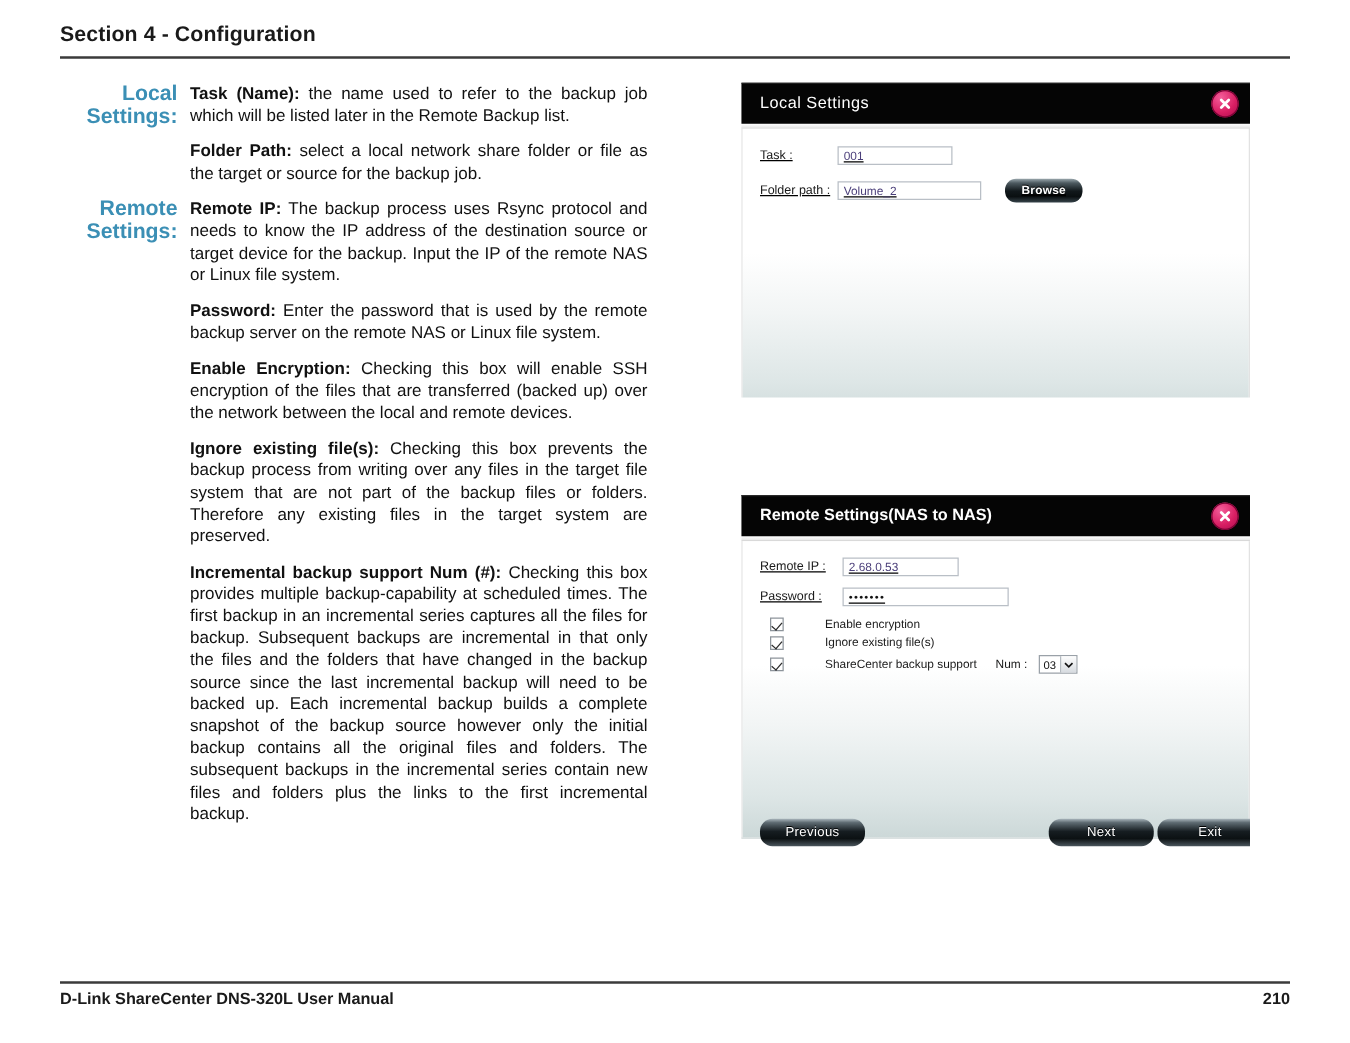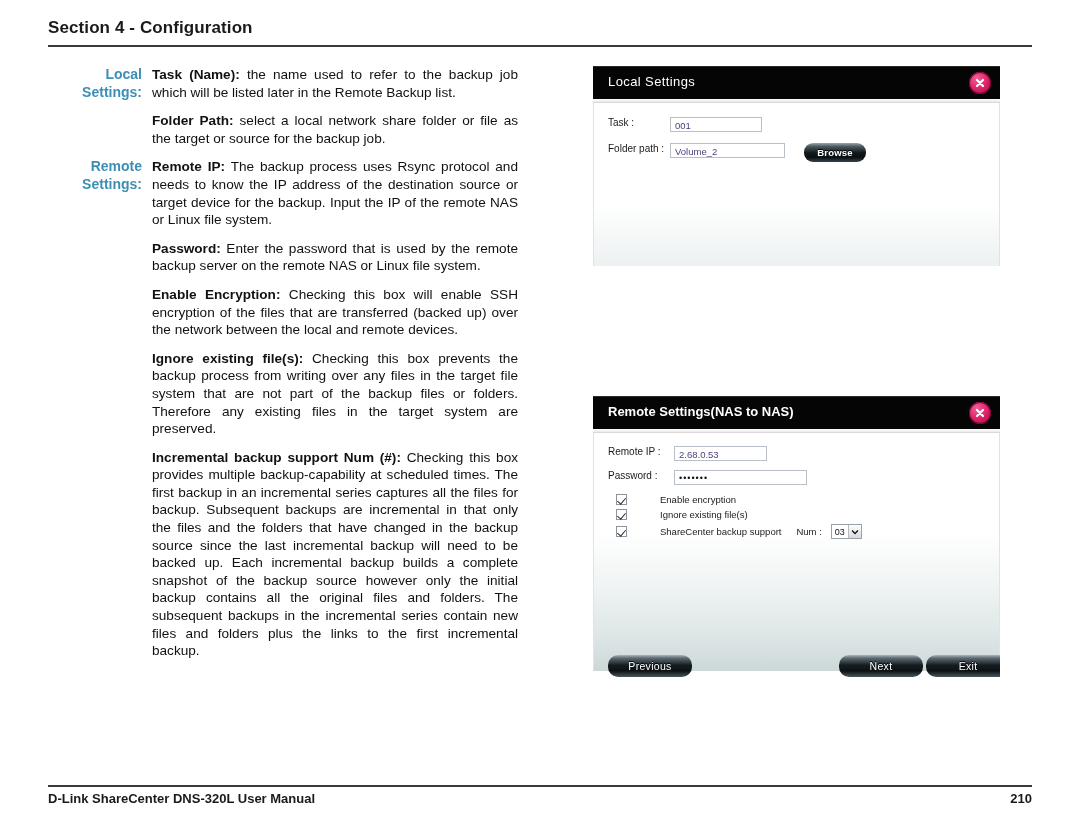--- a/index.html
+++ b/index.html
@@ -75,21 +75,21 @@
     display: flex;
     align-items: flex-start;
     margin-bottom: 0;
   }
   .doc-label {
     width: 104px;
     flex: 0 0 104px;
     text-align: right;
     padding-right: 10px;
     box-sizing: border-box;
-    font-size: 14px;
+    font-size: 17px;
     font-weight: bold;
     color: #3b8fb5;
     line-height: 17.6px;
   }
   .doc-label .lbl-line { display: block; }
   .doc-body {
     flex: 1;
     font-size: 13.6px;
     line-height: 17.6px;
     color: #111111;
@@ -105,21 +105,21 @@
     color: #111111;
     text-align: justify;
   }
 
   
   .dialog {
     position: absolute;
     background: #ffffff;
     overflow: hidden;
   }
-  .dialog-1 { left: 593px; top: 66px; width: 407px; height: 200px; }
+  .dialog-1 { left: 593px; top: 66px; width: 407px; height: 252px; }
   .dialog-2 { left: 593px; top: 396px; width: 407px; height: 320px; }
 
   .dlg-titlebar {
     position: relative;
     height: 32px;
     background: #050505;
     border-top: 1px solid #2a2a2a;
   }
   .dlg-title {
     position: absolute;
@@ -159,20 +159,22 @@
     background: linear-gradient(to bottom, #ffffff 0%, #ffffff 42%, #f2f5f5 62%, #dde6e6 86%, #ccd8d8 100%);
     border-left: 1px solid #e2e2e2;
     border-right: 1px solid #e2e2e2;
     border-bottom: 1px solid #d0d8d8;
   }
 
   
   .form-row {
     position: absolute;
     display: flex;
+    align-items: center;
+    text-decoration: underline;
   }
   .fld-label {
     font-size: 10px;
     color: #1a1a1a;
     white-space: nowrap;
   }
   .fld-input {
     border: 1px solid #b9bfc6;
     background: #ffffff;
     height: 15px;

